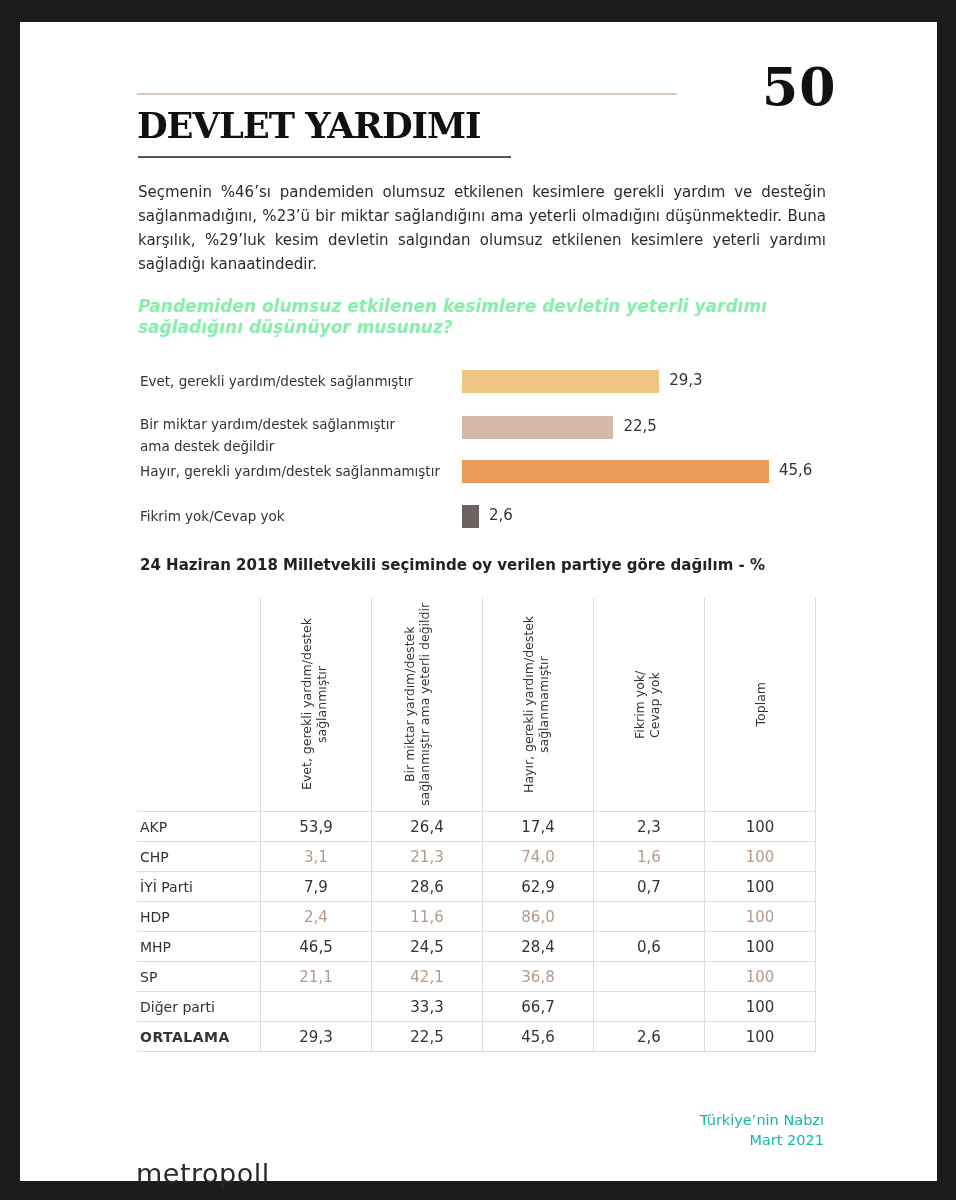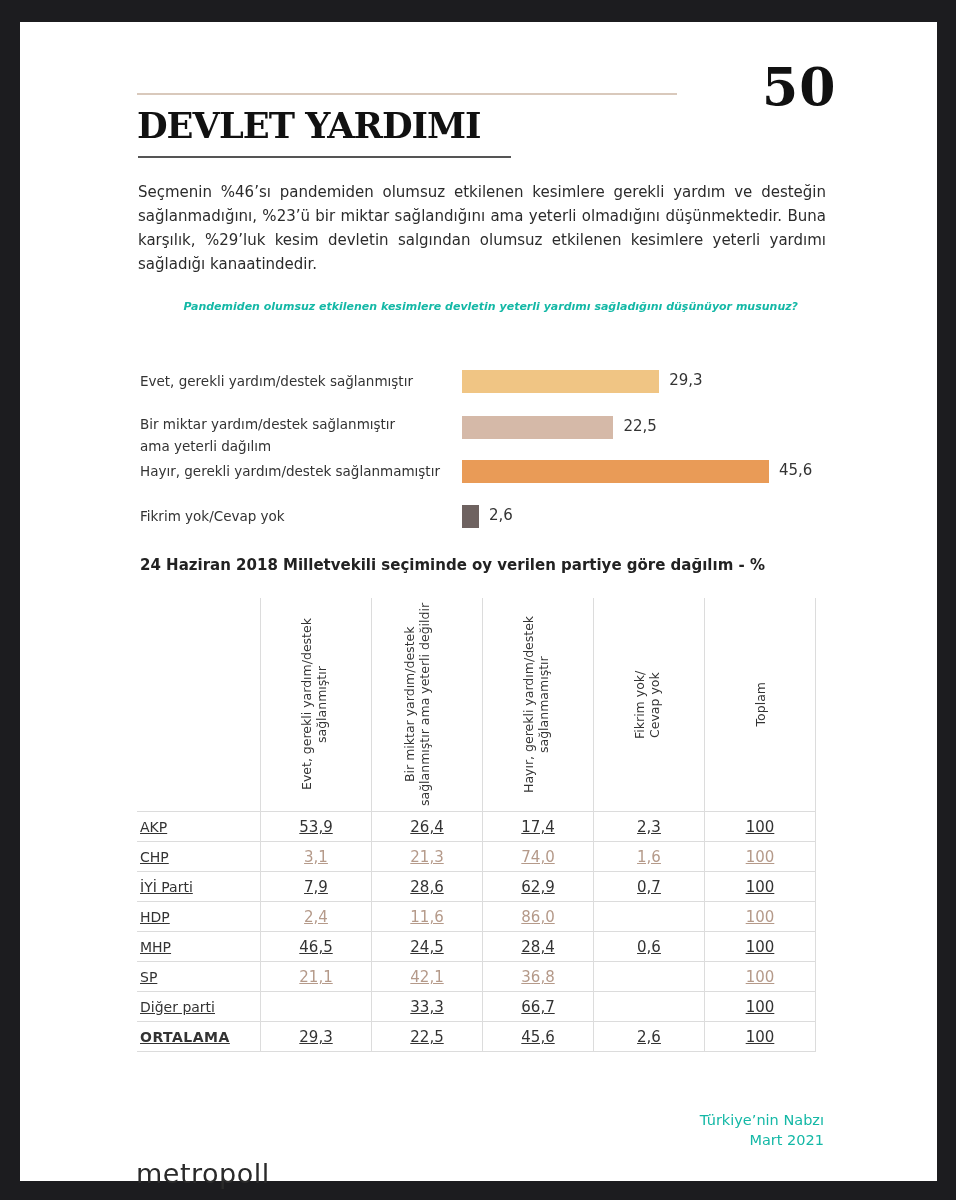--- a/index.html
+++ b/index.html
@@ -3,32 +3,32 @@
 <meta charset="utf-8">
 <style>
   html, body { margin:0; padding:0; }
   body { width:956px; height:1200px; background:#1c1c1f; position:relative; overflow:hidden; font-family:"DejaVu Sans", sans-serif; color:#2a2a2a; }
   .page { position:absolute; left:20px; top:22px; width:917px; height:1159px; background:#ffffff; }
   .rule-top { position:absolute; left:137px; top:93px; width:540px; height:2px; background:#d9c9bc; }
   .page-number { position:absolute; left:762px; top:56px; font-family:"DejaVu Serif", serif; font-weight:bold; font-size:52px; color:#111; letter-spacing:1px; }
   .title { position:absolute; left:137px; top:104px; font-family:"DejaVu Serif", serif; font-weight:bold; font-size:36px; color:#111; letter-spacing:-1px; transform:scaleX(0.98); transform-origin:left; }
   .rule-title { position:absolute; left:138px; top:156px; width:373px; height:2px; background:#555; }
   .intro { position:absolute; left:138px; top:180px; width:688px; font-size:15px; line-height:24px; color:#2b2b2b; text-align:justify; }
-  .question { position:absolute; left:138px; top:296px; width:660px; font-size:11px; line-height:21px; font-style:italic; font-weight:bold; color:#14b8a6;text-align:right; }
+  .question { position:absolute; left:138px; top:296px; width:660px; font-size:17px; line-height:21px; font-style:italic; font-weight:bold; color:#86efac; }
   .bar-label { position:absolute; left:140px; font-size:13.5px; color:#333; line-height:22px; }
   .bar { position:absolute; left:462px; height:23px; }
   .bar-value { position:absolute; font-size:15px; color:#333; }
   .subtitle { position:absolute; left:140px; top:556px; font-size:15px; font-weight:bold; color:#222; }
   table.data { position:absolute; left:137px; top:598px; border-collapse:collapse; font-size:15px; }
   table.data th, table.data td { border:1px solid #dcdcdc; }
   table.data th { height:213px; padding:0; vertical-align:bottom; font-weight:normal; }
   table.data th.blank { border-top:none; border-left:none; border-bottom:1px solid #dcdcdc; }
   table.data th .vt { display:flex; align-items:center; justify-content:center; height:213px; }
   table.data th .vt span { display:block; writing-mode:vertical-rl; transform:rotate(180deg); font-size:12.5px; color:#333; text-align:center; line-height:15px; max-height:205px; }
-  table.data td { height:29px; padding:0; text-align:center; color:#333;text-decoration:underline; }
+  table.data td { height:29px; padding:0; text-align:center; color:#333; }
   table.data td.party { text-align:left; padding-left:3px; font-size:14px; color:#333; width:120px; border-left:none; }
   table.data td.num { width:110px; }
   table.data tr.alt td.num { color:#b59a8a; }
   table.data tr.bold td.party { font-weight:bold; letter-spacing:0.5px; }
   table.data th.c1, table.data th.c2, table.data th.c3, table.data th.c4, table.data th.c5 { border-top:none; }
   .logo { position:absolute; left:136px; top:1158px; font-size:27px; color:#2a2a2a; letter-spacing:0.5px; }
   .footer-right { position:absolute; right:132px; top:1110px; text-align:right; font-size:14.5px; line-height:20px; color:#14b8a6; }
 </style>
 </head>
 <body>
@@ -42,21 +42,21 @@
 <div class="question">Pandemiden olumsuz etkilenen kesimlere devletin yeterli yardımı sağladığını düşünüyor musunuz?</div>
 
 <div id="bar-chart">
     <div class="bar-label" style="top: 370px;">
       <div>Evet, gerekli yardım/destek sağlanmıştır</div>
     </div>
     <div class="bar" style="top: 370px; width: 197.261px; background: rgb(240, 197, 132);"></div>
     <div class="bar-value" style="top: 371px; left: 669.261px;">29,3</div>
     <div class="bar-label" style="top: 413px;">
       <div>Bir miktar yardım/destek sağlanmıştır</div>
-      <div>ama yeterli dağılım</div>
+      <div>ama destek değildir</div>
     </div>
     <div class="bar" style="top: 416px; width: 151.48px; background: rgb(213, 185, 168);"></div>
     <div class="bar-value" style="top: 417px; left: 623.48px;">22,5</div>
     <div class="bar-label" style="top: 460px;">
       <div>Hayır, gerekli yardım/destek sağlanmamıştır</div>
     </div>
     <div class="bar" style="top: 460px; width: 307px; background: rgb(233, 155, 87);"></div>
     <div class="bar-value" style="top: 461px; left: 779px;">45,6</div>
     <div class="bar-label" style="top: 505px;">
       <div>Fikrim yok/Cevap yok</div>

